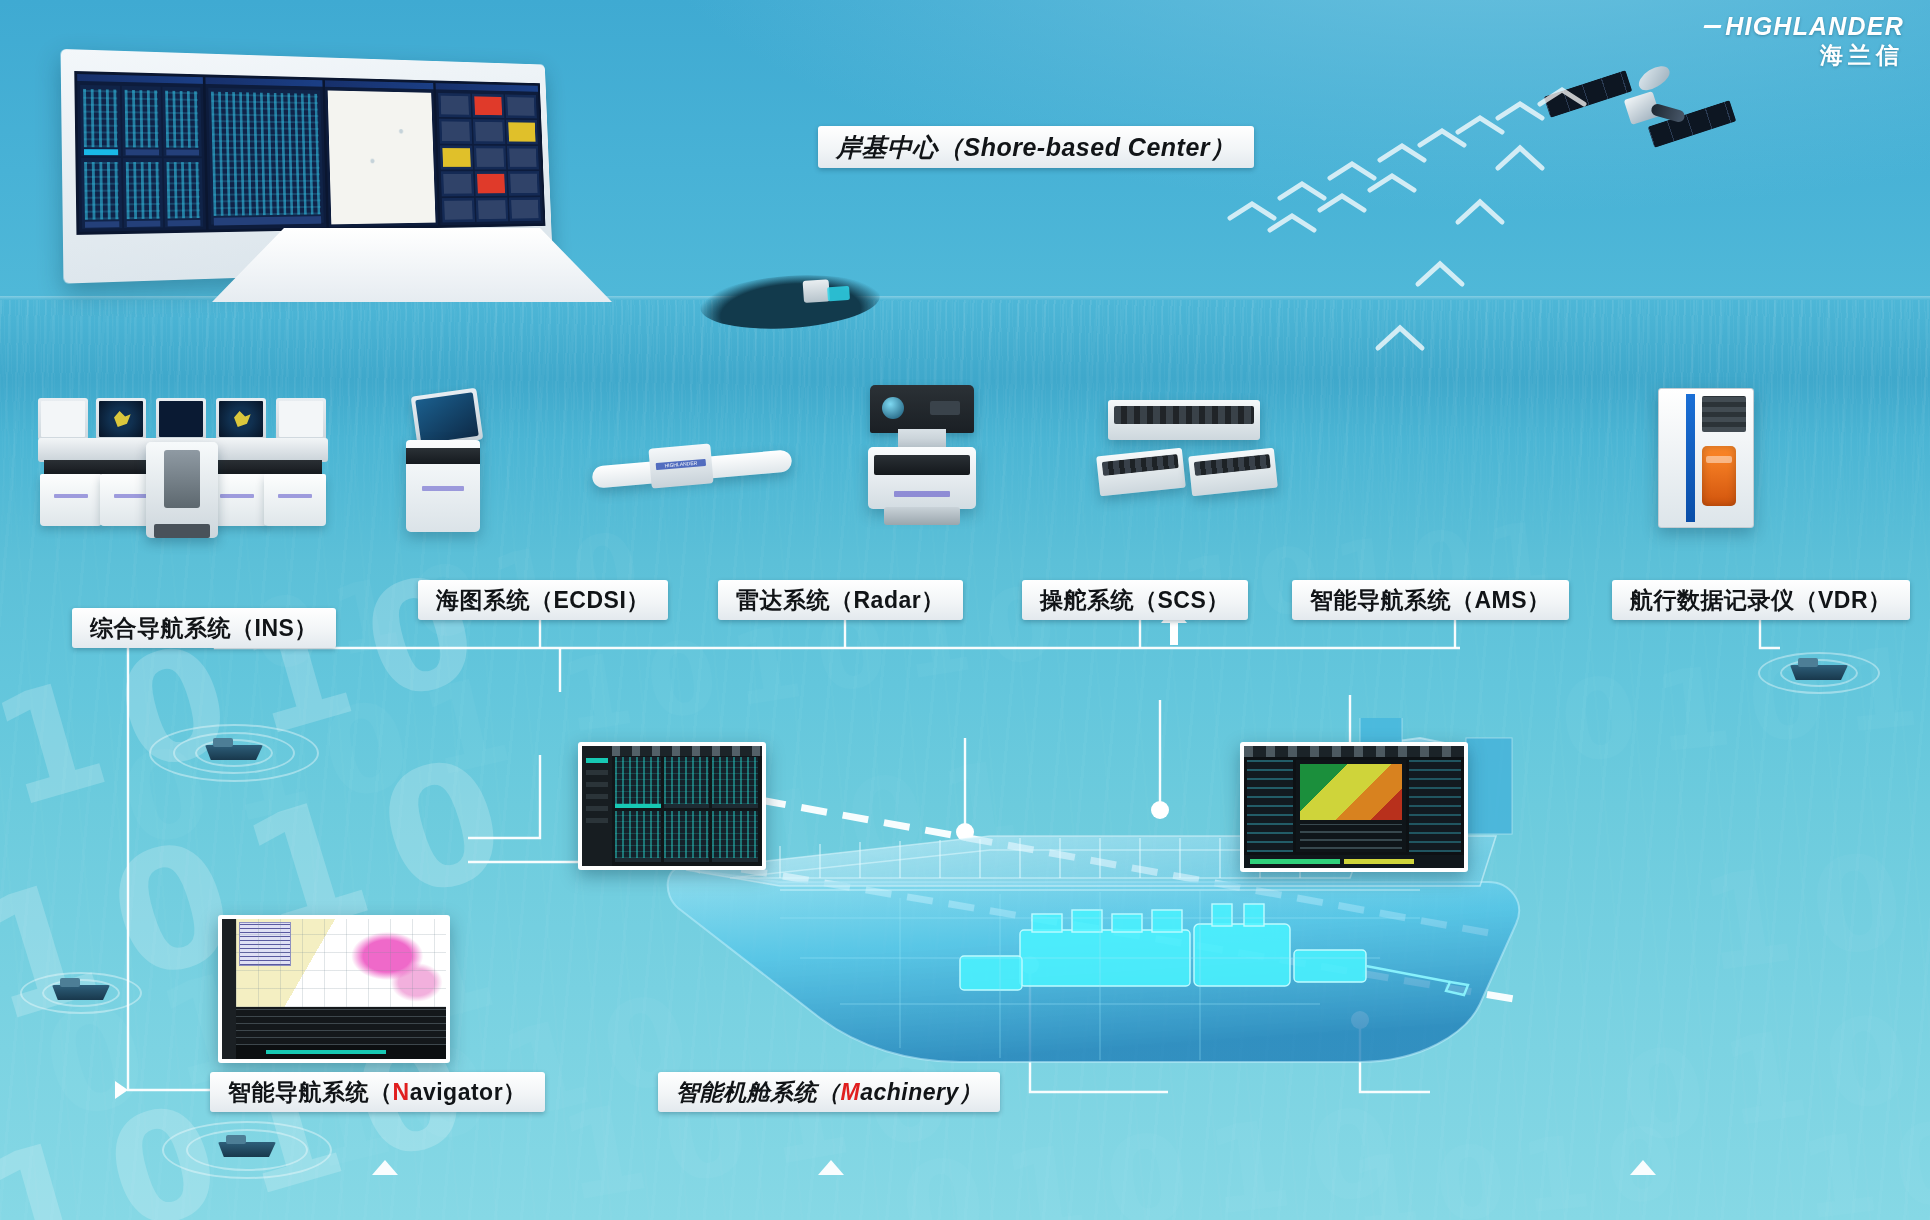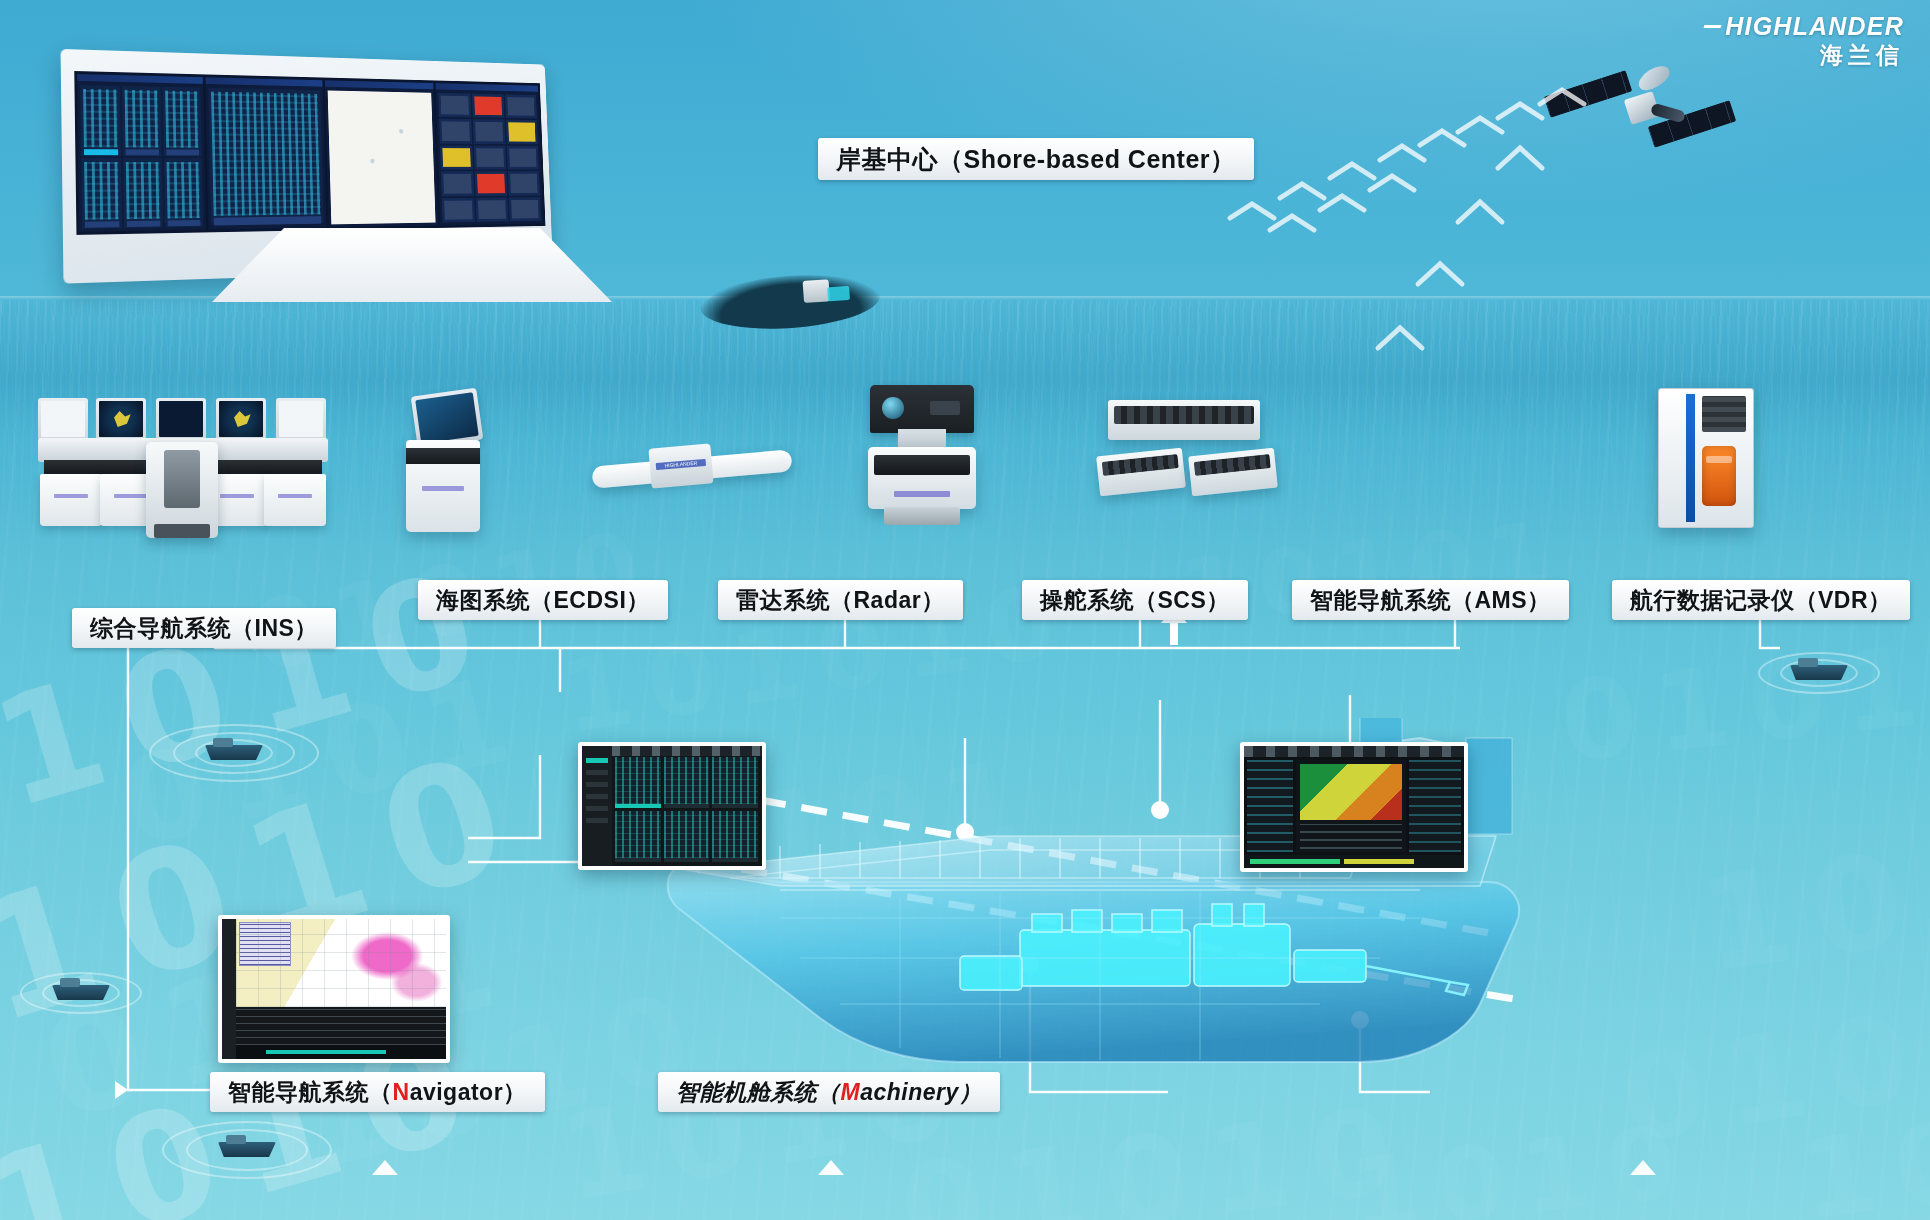--- a/index.html
+++ b/index.html
@@ -955,21 +955,21 @@
     <div class="hull"></div>
       <div class="deck"></div>
   </div>
   <div class="boat" style="left:218px;top:1142px;">
     <div class="ripple r1"></div>
       <div class="ripple r2"></div>
     <div class="hull"></div>
       <div class="deck"></div>
   </div>
 
-  <div class="chip chip-top" style="left:818px;top:138px;">岸基中心（Shore-based Center）</div>
+  <div class="chip chip-top" style="left:818px;top:126px;font-style:italic;">岸基中心（Shore-based Center）</div>
 
   <div class="chip chip-row" style="left:72px;top:608px;">综合导航系统（INS）</div>
   <div class="chip chip-row" style="left:418px;top:580px;">海图系统（ECDSI）</div>
   <div class="chip chip-row" style="left:718px;top:580px;">雷达系统（Radar）</div>
   <div class="chip chip-row" style="left:1022px;top:580px;">操舵系统（SCS）</div>
   <div class="chip chip-row" style="left:1292px;top:580px;">智能导航系统（AMS）</div>
   <div class="chip chip-row" style="left:1612px;top:580px;">航行数据记录仪（VDR）</div>
 
 
   <div class="chip chip-bot" style="left:210px;top:1072px;">

